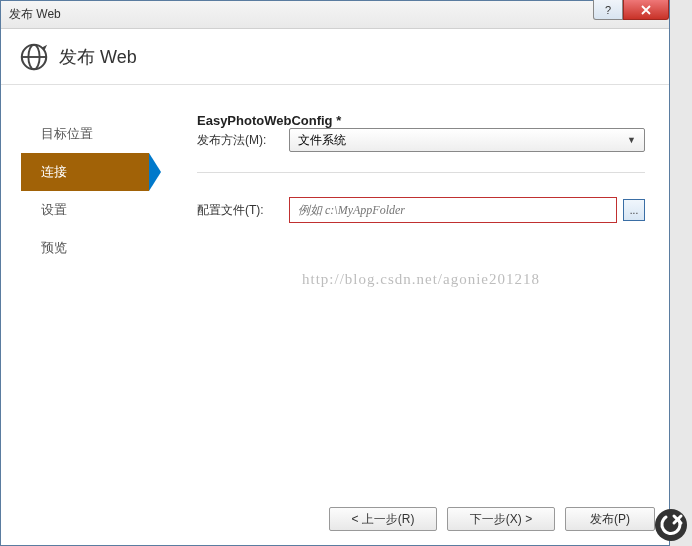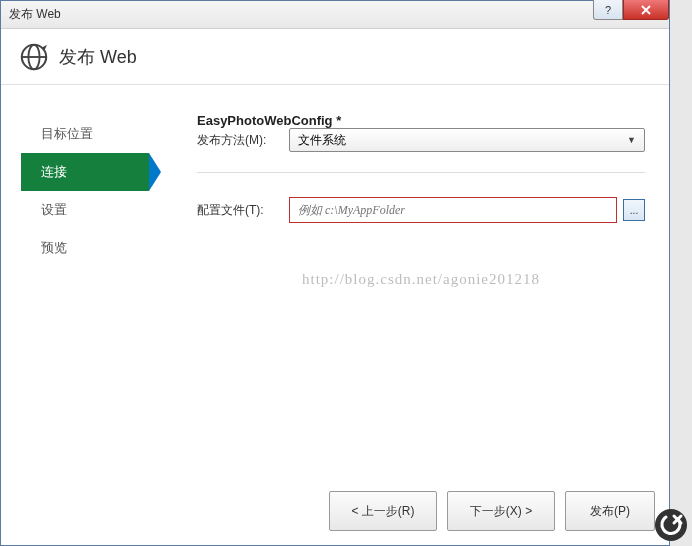--- a/index.html
+++ b/index.html
@@ -10,34 +10,34 @@
 .titlebar-controls { position: absolute; right: 0; top: -1px; display: flex; }
 .tbtn { width: 30px; height: 20px; border: 1px solid #888; border-top: none; display: flex; align-items: center; justify-content: center; font-size: 11px; }
 .tbtn.help { background: linear-gradient(#f0f4fa, #d8e4f0); color: #333; border-radius: 0 0 0 3px; }
 .tbtn.close { width: 46px; background: linear-gradient(#e77, #c83228); color: #fff; font-weight: bold; border-radius: 0 0 3px 0; border-color: #a02820; }
 .header-section { height: 56px; display: flex; align-items: center; padding-left: 18px; gap: 10px; border-bottom: 1px solid #e0e0e0; }
 .globe-icon { width: 30px; height: 30px; }
 .header-title { font-size: 18px; color: #333; }
 .content { display: flex; height: 400px; }
 .sidebar { width: 158px; padding-top: 30px; padding-left: 28px; }
 .nav-item { height: 38px; display: flex; align-items: center; padding-left: 12px; color: #555; cursor: pointer; font-size: 13px; }
-.nav-item.active { background: #15803d; color: #fff; position: relative; margin-left: -8px; padding-left: 20px; width: 128px; }
+.nav-item.active { background: #a16207; color: #fff; position: relative; margin-left: -8px; padding-left: 20px; width: 128px; }
 .nav-item.active::after { content: ""; position: absolute; right: -12px; top: 0; border-left: 12px solid #0079cb; border-top: 19px solid transparent; border-bottom: 19px solid transparent; }
 .main { flex: 1; padding: 28px 24px 0 38px; }
 .config-title { font-weight: bold; font-size: 13px; color: #222; }
 .form-row { display: flex; align-items: center; margin-bottom: 20px; }
 .form-label { width: 92px; color: #333; font-size: 12px; }
 .select-wrap { flex: 1; height: 24px; border: 1px solid #888; border-radius: 2px; background: linear-gradient(#fff, #eee); display: flex; align-items: center; padding: 10px 8px; position: relative; }
 .select-arrow { position: absolute; right: 8px; font-size: 9px; color: #444; }
 .divider { border: none; border-top: 1px solid #ddd; margin: 12px 0 24px 0; }
 .input-target { flex: 1; height: 26px; border: 1px solid #c03030; padding: 0 8px; font-style: italic; color: #999; background: #fff; font-size: 12px; font-family: Liberation Serif, serif; }
 .browse-btn { width: 22px; height: 22px; margin-left: 6px; border: 1px solid #3a6ea5; background: linear-gradient(#f0f6fc, #d8e6f4); display: flex; align-items: center; justify-content: center; color: #333; font-size: 10px; cursor: pointer; }
 .watermark { text-align: center; color: #bdbdbd; font-size: 15px; margin-top: 48px; font-family: "SimSun", serif; letter-spacing: 1px; }
 .footer { position: absolute; bottom: 14px; right: 14px; display: flex; gap: 10px; }
-.footer-btn { width: 108px; height: 40px; border: 1px solid #999; background: linear-gradient(#fcfcfc, #e8e8e8); font-size: 12px; color: #333; cursor: pointer; border-radius: 2px; }
+.footer-btn { width: 108px; height: 24px; border: 1px solid #999; background: linear-gradient(#fcfcfc, #e8e8e8); font-size: 12px; color: #333; cursor: pointer; border-radius: 2px; }
 .footer-btn.cut { width: 90px; }
 .brand-logo { position: absolute; right: 4px; bottom: 4px; display: flex; align-items: center; gap: 6px; color: #333; }
 .brand-logo .btext { font-size: 16px; font-weight: bold; color: #222; }
 .brand-logo .bsub { font-size: 7px; color: #888; letter-spacing: 0.5px; display: block; }
 </style>
 </head>
 <body>
 
 <div class="window">
   <div class="titlebar">

